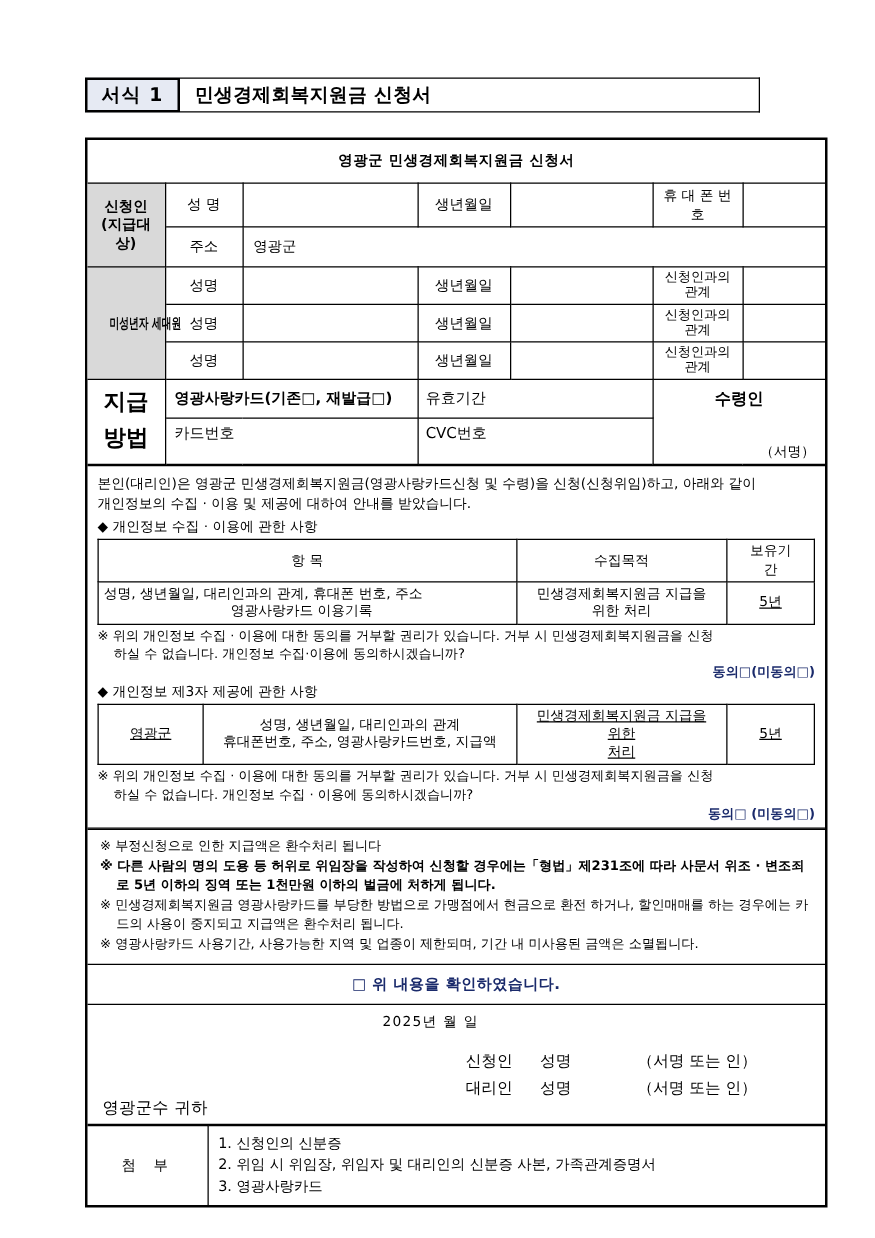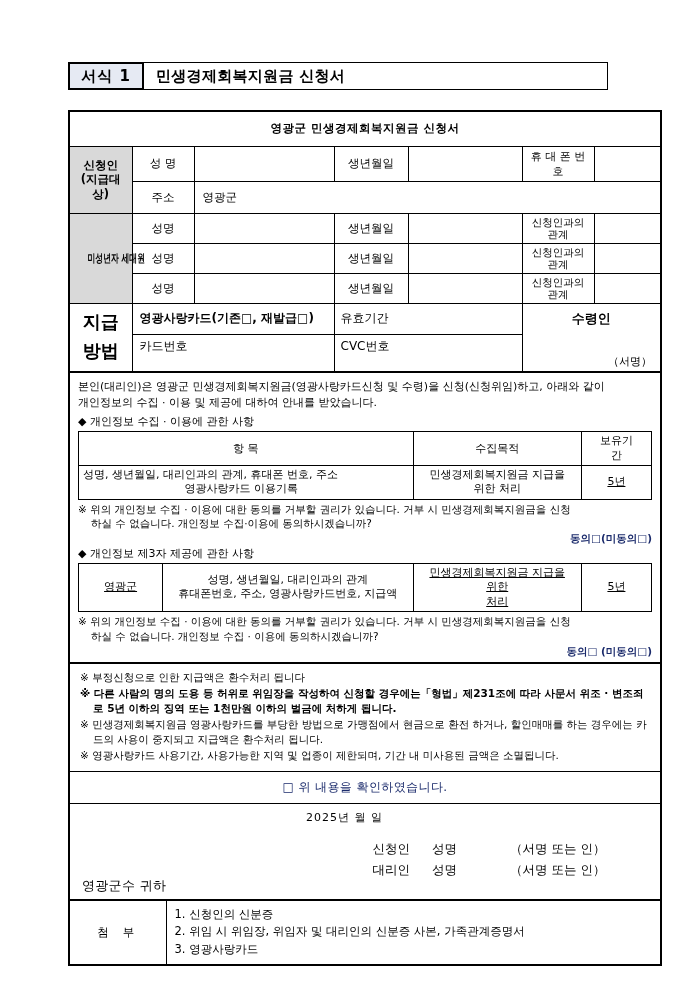--- a/index.html
+++ b/index.html
@@ -170,21 +170,21 @@
     margin: 0 0 1px 0;
     padding-left: 13px;
     text-indent: -13px;
   }
 
   
   .confirm-row {
     border-bottom: 1px solid #000;
     text-align: center;
     font-size: 12px;
-    font-weight: normal;
+    font-weight: bold;
     color: #1a2a6b;
     padding: 7px 0;
     letter-spacing: 0.4px;
   }
   .sign-block {
     border-bottom: 1px solid #000;
     padding: 6px 0 4px 0;
     position: relative;
     height: 96px;
     box-sizing: border-box;

